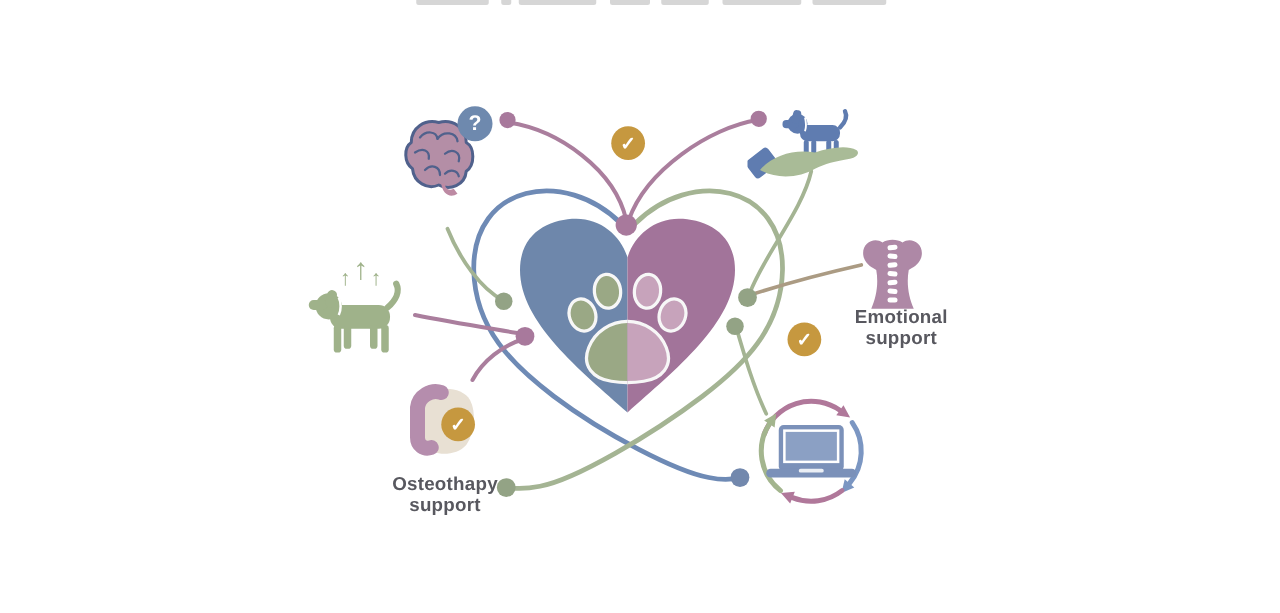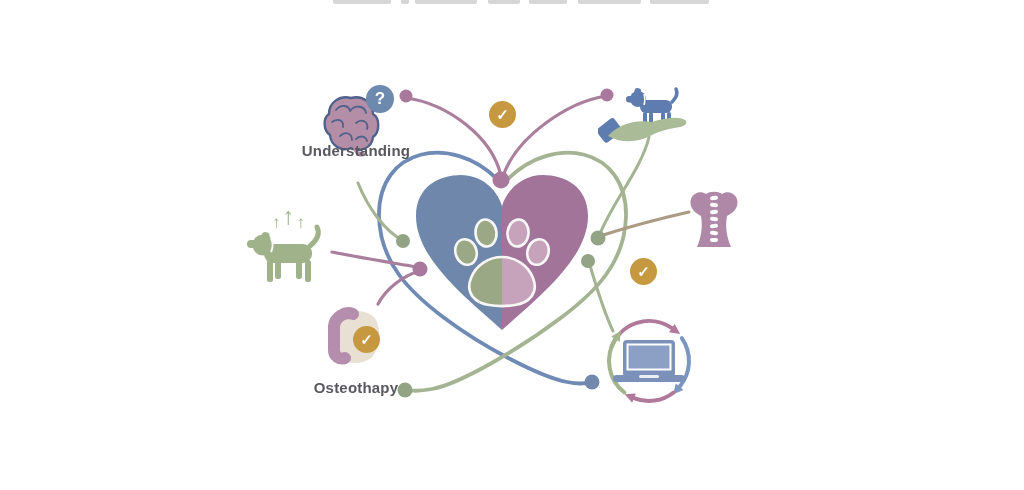--- a/index.html
+++ b/index.html
@@ -203,19 +203,22 @@
     <span>✓</span>
   </div>
   <div class="badge check" style="left:630px;top:258px">
     <span>✓</span>
   </div>
   <div class="badge check" style="left:353px;top:326px">
     <span>✓</span>
   </div>
 
   <div class="label" style="left:291px;top:142px;width:130px">
-    <span>Understanding</span>
+  </div>
+  <div class="label" style="left:656px;top:245px;width:130px">
+    <span>Emotional support</span>
   </div>
   <div class="label" style="left:296px;top:379px;width:120px">
     <span>Osteothapy</span>
+    <span>support</span>
   </div>
 
 </div>
 
 </body></html>

